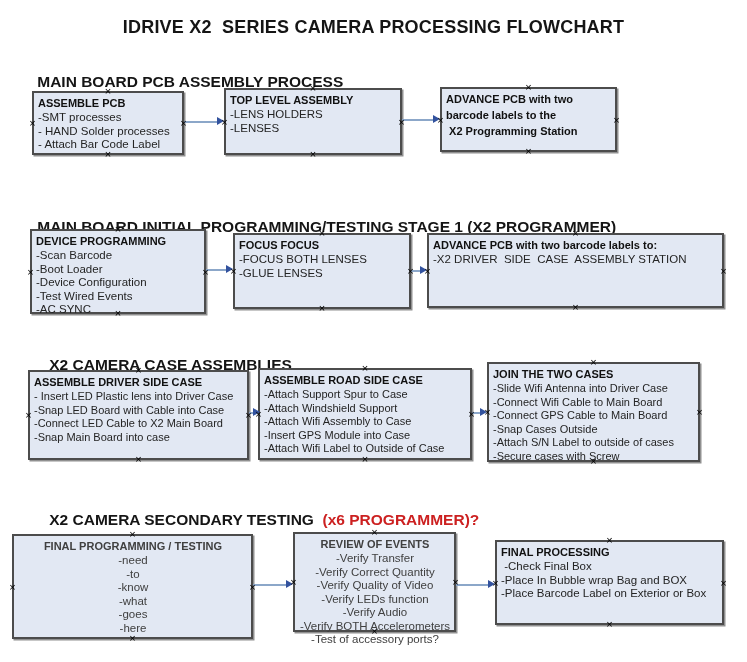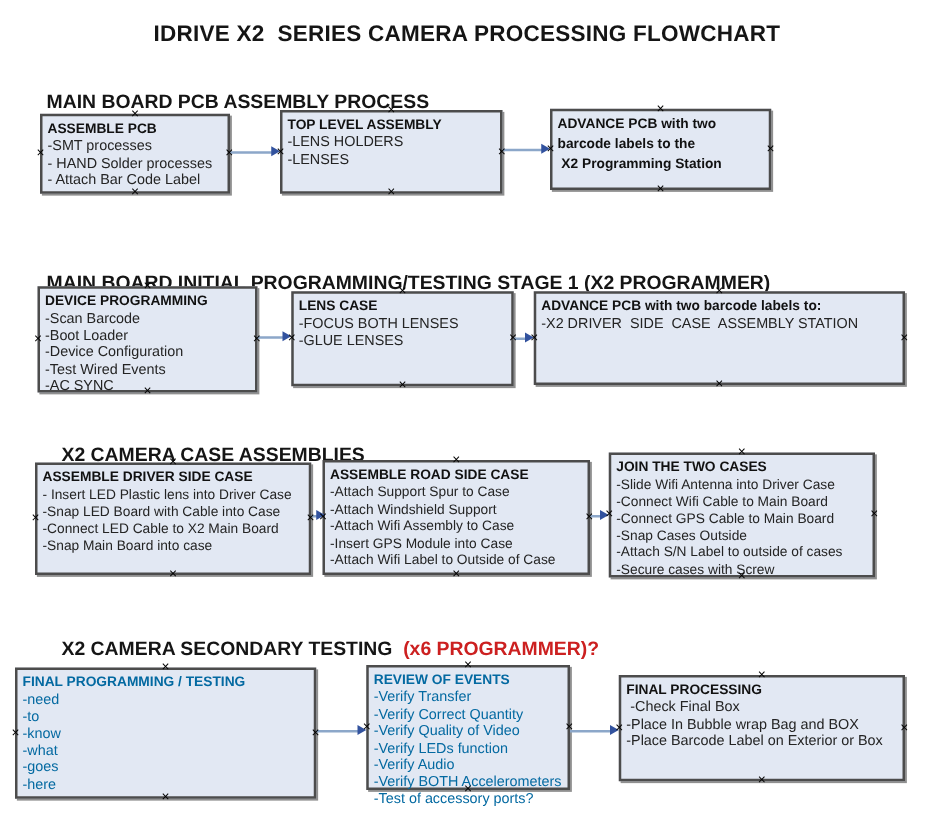--- a/index.html
+++ b/index.html
@@ -24,21 +24,21 @@
     padding:2px 3px 2px 4px;
   }
   .box-title {
     font-size:11px; font-weight:bold; line-height:16px; color:#111111;
     white-space:pre-wrap;
   }
   .box-item {
     font-size:11.5px; line-height:13.5px; color:#242424; white-space:pre-wrap;
   }
   .items-sm .box-item { font-size:11px; }
-  .red-text .box-title, .red-text .box-item { color:#0369a1; }
+  .red-text .box-title, .red-text .box-item { color:#404040;text-align:center; }
   .connector { position:absolute; height:9px; }
   .connector .line {
     position:absolute; left:0; right:5px; top:3.5px; height:2px; background:#8ca7c9;
   }
   .connector .head {
     position:absolute; right:0; top:0; width:0; height:0;
     border-left:7px solid #32529e;
     border-top:4.5px solid transparent; border-bottom:4.5px solid transparent;
   }
   .cp {
@@ -108,21 +108,21 @@
     <div class="box-item">-Device Configuration</div>
     <div class="box-item">-Test Wired Events</div>
     <div class="box-item">-AC SYNC</div>
   <span class="cp" style="left: 50%; top: -6px; transform: translateX(-50%);">×</span>
       <span class="cp" style="left: 50%; bottom: -6px; transform: translateX(-50%);">×</span>
       <span class="cp" style="left: -6px; top: 50%; transform: translateY(-50%);">×</span>
       <span class="cp" style="right: -6px; top: 50%; transform: translateY(-50%);">×</span>
     </div>
 
   <div class="flow-box" style="left:233px;top:233px;width:178px;height:76px">
-    <div class="box-title">LENS CASE</div>
+    <div class="box-title">FOCUS FOCUS</div>
     <div class="box-item">-FOCUS BOTH LENSES</div>
     <div class="box-item">-GLUE LENSES</div>
   <span class="cp" style="left: 50%; top: -6px; transform: translateX(-50%);">×</span>
       <span class="cp" style="left: 50%; bottom: -6px; transform: translateX(-50%);">×</span>
       <span class="cp" style="left: -6px; top: 50%; transform: translateY(-50%);">×</span>
       <span class="cp" style="right: -6px; top: 50%; transform: translateY(-50%);">×</span>
     </div>
 
   <div class="flow-box" style="left:427px;top:233px;width:297px;height:75px">
     <div class="box-title">ADVANCE PCB with two barcode labels to:</div>

